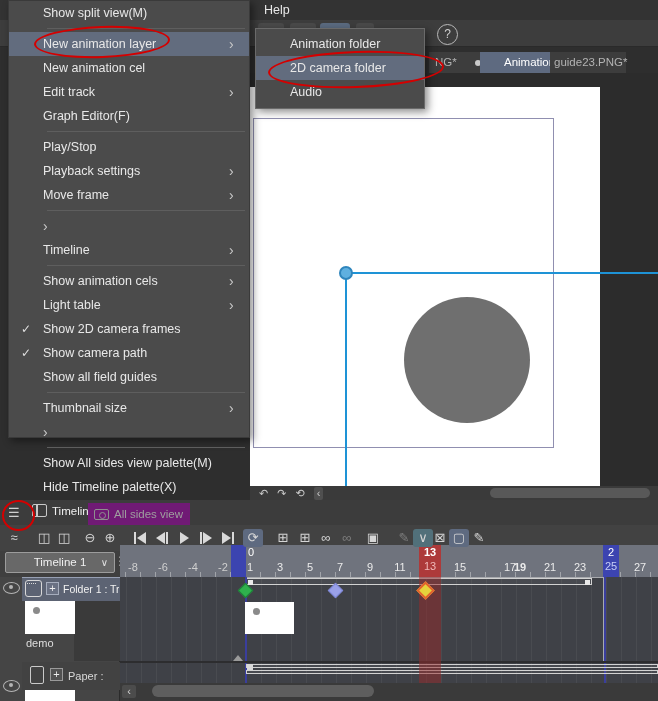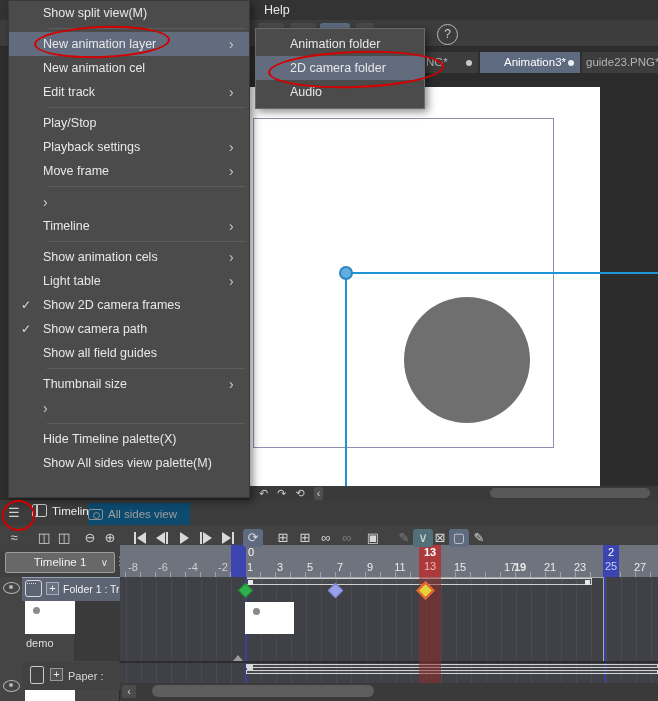--- a/index.html
+++ b/index.html
@@ -25,21 +25,21 @@
   .fieldguide{left:253px;top:118px;width:301px;height:330px;border:1px solid #908fb0;box-sizing:border-box;}
   .subject{left:404px;top:297px;width:126px;height:126px;border-radius:50%;background:#6f6f6f;}
   .cam-h{left:346px;top:272px;width:312px;height:2px;background:#1e93d6;}
   .cam-v{left:345px;top:273px;width:2px;height:216px;background:#1e93d6;}
   .cam-handle{left:339px;top:266px;width:10px;height:10px;border-radius:50%;background:#5fb0e0;border:2px solid #2f86bd;}
   .statusbar{left:250px;top:486px;width:408px;height:14px;background:#3a3a3a;display:flex;align-items:center;}
   .st-ic{font-size:11px;color:#c8c8c8;margin-left:9px;line-height:13px;}
   .st-box{background:#4f4f4f;padding:0 3px;border-radius:2px;}
   .hthumb{left:490px;top:488px;width:160px;height:10px;border-radius:5px;background:#585858;}
   
-  .menu{left:8px;top:0;width:242px;height:498px;background:#4b4b4b;border:1px solid #3a3a3a;
+  .menu{left:8px;top:0;width:242px;height:438px;background:#4b4b4b;border:1px solid #3a3a3a;
         box-sizing:border-box;box-shadow:3px 3px 8px rgba(0,0,0,.45);z-index:30;}
   .mi{height:24px;line-height:24px;display:flex;align-items:center;font-size:12.5px;color:#e8e8e8;cursor:default;}
   .mi .chk{width:34px;text-align:center;font-size:12px;color:#e0e0e0;flex:none;}
   .mi .lbl{flex:1;overflow:hidden;white-space:nowrap;}
   .mi .arr{width:20px;color:#c9c9c9;font-size:14px;flex:none;}
   .mi.hl{background:#626c7e;}
   .msep{border-top:1px solid #5e5e5e;margin:3px 4px 3px 38px;}
   .submenu{left:255px;top:28px;width:170px;height:81px;background:#4b4b4b;border:1px solid #6a6a6a;
         box-sizing:border-box;box-shadow:3px 3px 8px rgba(0,0,0,.45);z-index:31;padding-top:3px;}
   .smi{height:24px;line-height:24px;font-size:12.5px;color:#e8e8e8;padding-left:34px;}
@@ -115,29 +115,29 @@
   <div class="abs help-label">Help</div>
 
   <div class="abs toolbar1"></div>
   <div class="abs peek" style="left:258px;width:26px;"></div>
   <div class="abs peek" style="left:290px;width:26px;"></div>
   <div class="abs peek" style="left:320px;width:30px;background:#5b6b80;"></div>
   <div class="abs peek" style="left:356px;width:18px;"></div>
   <div class="abs help-circ">?</div>
 
   <div class="abs tabstrip"></div>
-  <div class="abs dtab" style="left:420px;width:58px;">
+  <div class="abs dtab" style="left:429px;width:58px;">
     <span>NG*</span>
     <span class="dot"></span>
   </div>
   <div class="abs dtab active" style="left:480px;width:100px;">
     <span>Animation3*</span>
     <span class="dot" style="background:#ededed;"></span>
   </div>
-  <div class="abs dtab" style="left:582px;width:76px;padding:8px 4px;">
+  <div class="abs dtab" style="left:550px;width:76px;padding:8px 4px;">
     <span>guide23.PNG*</span>
   </div>
 
   <div class="abs workspace"></div>
   <div class="abs page"></div>
   <div class="abs fieldguide"></div>
   <div class="abs subject"></div>
   <div class="abs cam-h"></div>
   <div class="abs cam-v"></div>
   <div class="abs cam-handle"></div>
@@ -165,20 +165,25 @@
       <div class="mi">
         <span class="chk"></span>
         <span class="lbl">New animation cel</span>
         <span class="arr"></span>
       </div>
       <div class="mi">
         <span class="chk"></span>
         <span class="lbl">Edit track</span>
         <span class="arr">›</span>
       </div>
+      <div class="mi">
+        <span class="chk"></span>
+        <span class="lbl">Graph Editor(F)</span>
+        <span class="arr"></span>
+      </div>
       <div class="msep"></div>
       <div class="mi">
         <span class="chk"></span>
         <span class="lbl">Play/Stop</span>
         <span class="arr"></span>
       </div>
       <div class="mi">
         <span class="chk"></span>
         <span class="lbl">Playback settings</span>
         <span class="arr">›</span>
@@ -230,26 +235,26 @@
         <span class="lbl">Thumbnail size</span>
         <span class="arr">›</span>
       </div>
       <div class="mi">
         <span class="chk"></span>
         <span class="arr">›</span>
       </div>
       <div class="msep"></div>
       <div class="mi">
         <span class="chk"></span>
+        <span class="lbl">Show All sides view palette(M)</span>
+        <span class="arr"></span>
+      </div>
+      <div class="mi">
+        <span class="chk"></span>
         <span class="lbl">Hide Timeline palette(X)</span>
-        <span class="arr"></span>
-      </div>
-      <div class="mi">
-        <span class="chk"></span>
-        <span class="lbl">Show All sides view palette(M)</span>
         <span class="arr"></span>
       </div>
     </div>
 
   <div class="abs submenu" id="submenu-items">
       <div class="smi">Animation folder</div>
       <div class="smi hl">2D camera folder</div>
       <div class="smi">Audio</div>
     </div>
 
@@ -257,21 +262,21 @@
   <div class="abs ellipse" style="left:268px;top:51px;width:172px;height:33px;transform:rotate(-2deg);"></div>
   <div class="abs ellipse" style="left:2px;top:500px;width:29px;height:27px;"></div>
 
   <div class="abs tlp"></div>
   <div class="abs tl-tabbar"></div>
   <div class="abs burger">☰</div>
   <div class="abs pal-tab" style="left:32px;top:504px;color:#f0f0f0;">
     <span class="pt-icon"></span>
     <span>Timeline</span>
   </div>
-  <div class="abs pal-tab" style="left:88px;top:503px;width:102px;height:22px;background:#0c4a6e;color:#9f9f9f;box-sizing:border-box;">
+  <div class="abs pal-tab" style="left:88px;top:503px;width:102px;height:22px;background:#701a75;color:#9f9f9f;padding-left:6px;box-sizing:border-box;">
     <span class="cam-icon"></span>
     <span>All sides view</span>
   </div>
 
   <div class="abs tl-toolbar"></div>
   <div id="tl-left-icons"></div>
 
   <div class="pb" style="left:134px;">
       <span class="bar"></span>
       <span class="t-l"></span>

